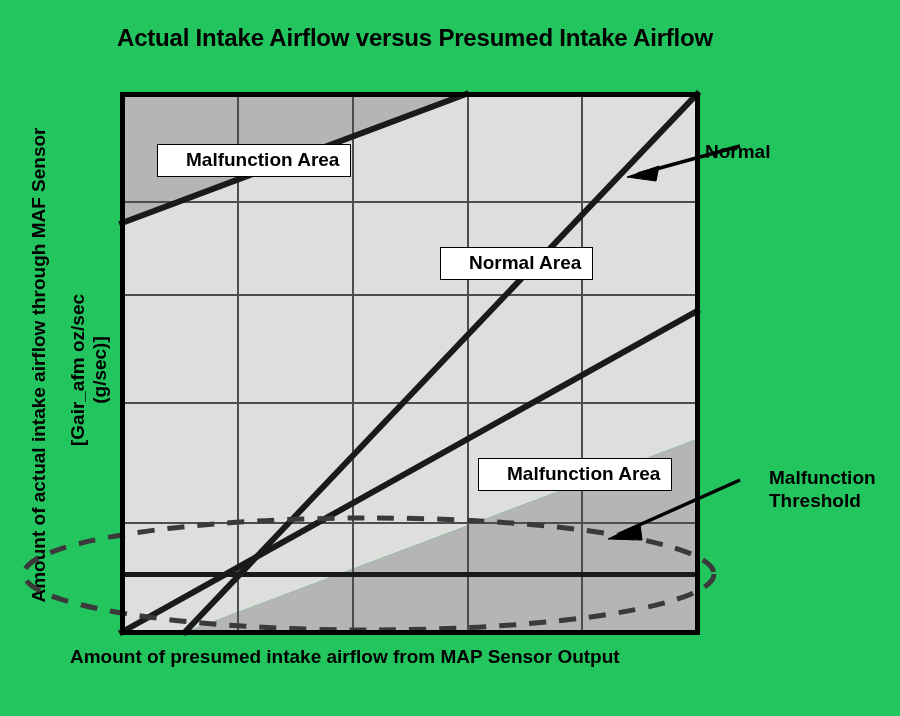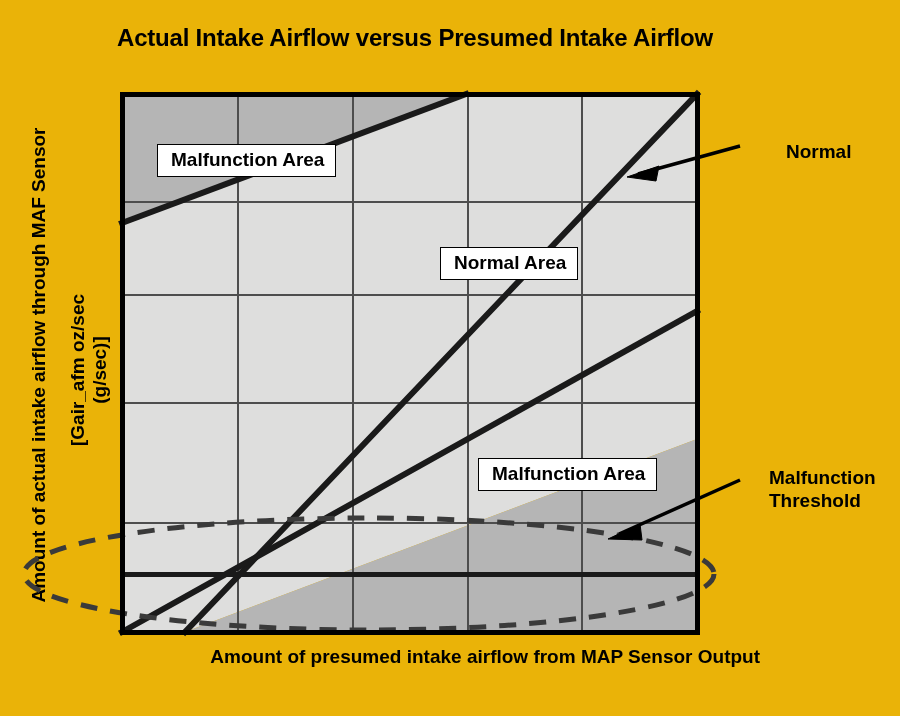--- a/index.html
+++ b/index.html
@@ -11,21 +11,21 @@
     width: 900px;
     height: 716px;
     position: relative;
     font-family: "Liberation Sans", sans-serif;
     overflow: hidden;
   }
 
   #page {
     position: absolute;
     inset: 0;
-    background: #eab308;
+    background: #22c55e;
   }
 
   
   .chart-title {
     position: absolute;
     left: 0;
     top: 24px;
     width: 830px;
     text-align: center;
     font-size: 24px;
@@ -66,21 +66,21 @@
     white-space: normal;
     width: 210px;
     line-height: 1.15;
   }
 
   .xlabel {
     position: absolute;
     left: 70px;
     top: 645px;
     width: 690px;
-    text-align: right;
+    text-align: left;
     font-size: 19px;
     font-weight: bold;
     color: #000000;
     line-height: 1.25;
   }
 
   
   #plot-area {
     position: absolute;
     left: 122px;
@@ -96,38 +96,38 @@
   }
 
   
   .callout-box {
     position: absolute;
     background: #ffffff;
     border: 1.5px solid #000000;
     font-size: 19px;
     font-weight: bold;
     color: #000000;
-    padding: 4px 11px 5px 13px;
+    padding: 4px 11px 5px 28px;
     white-space: nowrap;
     line-height: 1.15;
   }
   #box-malfunction-upper { left: 35px;  top: 50px; }
   #box-normal            { left: 318px; top: 153px; }
   #box-malfunction-lower { left: 356px; top: 364px; }
 
   
   .annotation {
     position: absolute;
     font-size: 19px;
     font-weight: bold;
     color: #000000;
     line-height: 1.22;
     white-space: pre-line;
   }
-  #anno-normal    { left: 786px; top: 140px; }
+  #anno-normal    { left: 705px; top: 140px; }
   #anno-threshold { left: 745px; top: 466px; margin-left: 24px; }
 </style>
 </head>
 <body>
 
 <div id="page">
 
   <div class="chart-title">Actual Intake Airflow versus Presumed Intake Airflow</div>
 
   <div class="ylabel-outer">

